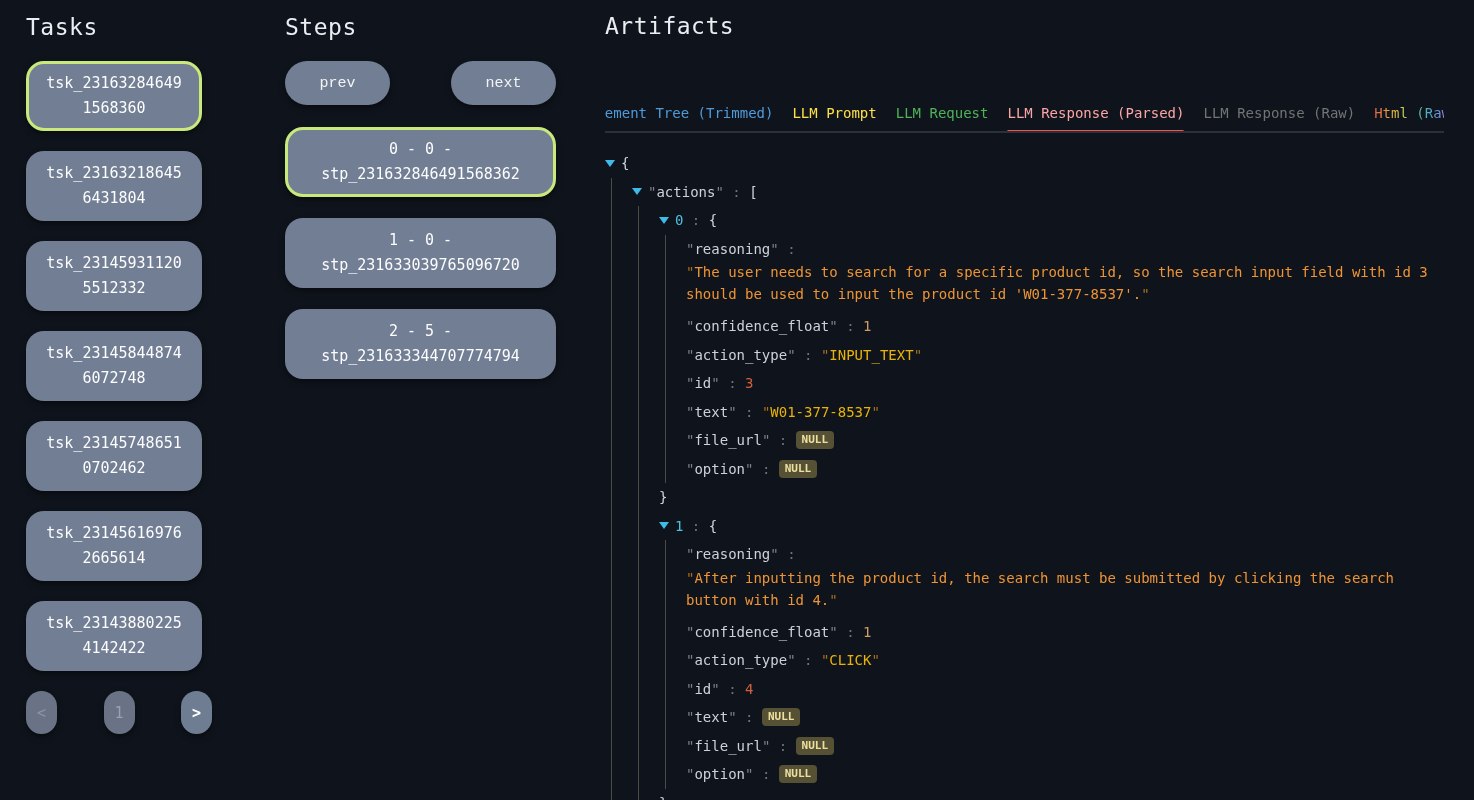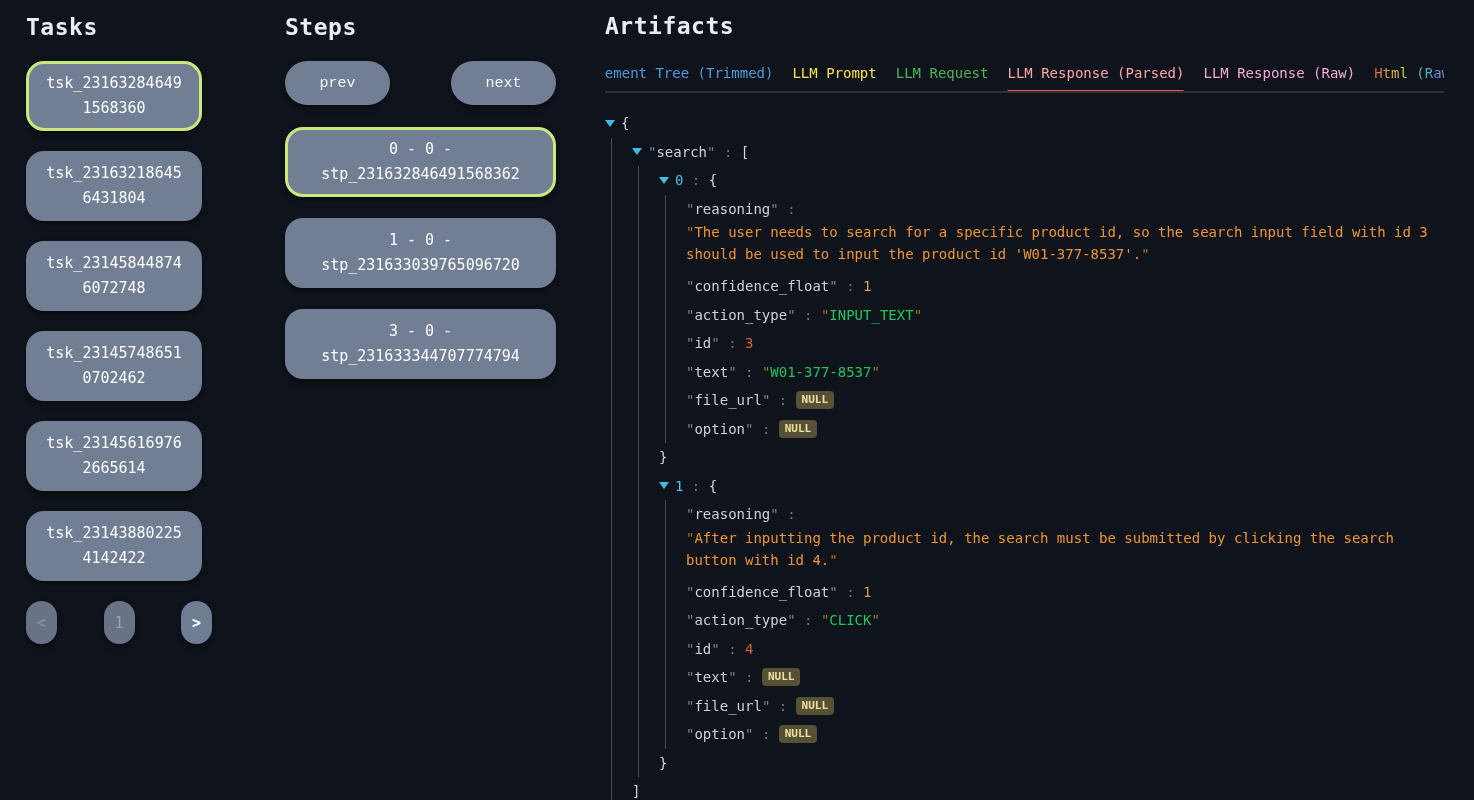--- a/index.html
+++ b/index.html
@@ -1,20 +1,20 @@
 <!DOCTYPE html>
 <html><head>
 <meta charset="utf-8">
 <style>
   html,body{margin:0;padding:0;background:#0f141c;overflow:hidden;}
   *{box-sizing:border-box;}
   body{font-family:"DejaVu Sans Mono","Liberation Mono",monospace;color:#e8ebef;}
   .app{position:relative;width:1474px;height:800px;background:#0f141c;}
 
-  h1.col-title{font-size:23px;font-weight:700;margin:0 0 21px 0;color:#eaedf1;letter-spacing:.5px;}
+  h1.col-title{font-size:23px;font-weight:400;margin:0 0 21px 0;color:#eaedf1;letter-spacing:.5px;}
 
   
   .tasks-col{position:absolute;left:26px;top:14px;width:176px;}
   .steps-col{position:absolute;left:285px;top:14px;width:271px;}
   .artifacts-col{position:absolute;left:605px;top:13px;right:30px;}
 
   
   .pill-btn{
     display:block;width:100%;min-height:67px;
     background:#717e93;color:#fdfdfe;
@@ -69,21 +69,21 @@
   .arrow{
     display:inline-block;width:0;height:0;flex:0 0 auto;
     border-left:5px solid transparent;border-right:5px solid transparent;
     border-top:7px solid #3fbbe8;margin-right:6px;cursor:pointer;
   }
   .key{color:#ccd2da;}
   .kq{color:#7b828e;}
   .colon{color:#6b7280;}
   .brace{color:#d0d5dd;}
   .idx{color:#4dc0dd;}
-  .str{color:#22c55e;}
+  .str{color:#eab308;}
   .qs{color:#a9711f;}
   .num-int{color:#d4603a;}
   .num-float{color:#cf9e63;}
   .null{
     display:inline-block;background:#565134;color:#ece0a0;
     font-size:11px;line-height:14px;padding:2px 6px;border-radius:4px;font-weight:bold;
   }
   .strblock{
     color:#ef9434;line-height:22px;max-width:742px;
     margin:-2px 0 7px 0;white-space:normal;overflow-wrap:break-word;
@@ -92,20 +92,21 @@
 </head>
 <body>
 
 <div class="app">
 
   <aside class="tasks-col">
     <h1 class="col-title">Tasks</h1>
     <div id="task-list">
         <button class="pill-btn task-btn active">tsk_231632846491568360</button>
         <button class="pill-btn task-btn">tsk_231632186456431804</button>
+        <button class="pill-btn task-btn">tsk_231459311205512332</button>
         <button class="pill-btn task-btn">tsk_231458448746072748</button>
         <button class="pill-btn task-btn">tsk_231457486510702462</button>
         <button class="pill-btn task-btn">tsk_231456169762665614</button>
         <button class="pill-btn task-btn">tsk_231438802254142422</button>
       </div>
     <div class="pagination">
       <button class="page-pill prev">&lt;</button>
       <button class="page-pill num">1</button>
       <button class="page-pill next">&gt;</button>
     </div>
@@ -113,38 +114,38 @@
 
   <aside class="steps-col">
     <h1 class="col-title">Steps</h1>
     <div class="steps-nav">
       <button class="nav-btn">prev</button>
       <button class="nav-btn">next</button>
     </div>
     <div id="step-list">
         <button class="pill-btn step-btn active">0 - 0 - stp_231632846491568362</button>
         <button class="pill-btn step-btn">1 - 0 - stp_231633039765096720</button>
-        <button class="pill-btn step-btn">3 - 0 - stp_231633344707774794</button>
+        <button class="pill-btn step-btn">2 - 5 - stp_231633344707774794</button>
       </div>
   </aside>
 
   <main class="artifacts-col">
     <h1 class="col-title">Artifacts</h1>
     <div class="tabs" id="tabs">
         <div class="tab clipped" style="color: rgb(79, 154, 216);">Element Tree (Trimmed)</div>
         <div class="tab" style="color: #fde047;">LLM Prompt</div>
         <div class="tab" style="color: rgb(79, 179, 87);">LLM Request</div>
         <div class="tab active" style="color: #fca5a5; --underline: #f4544c;">LLM Response (Parsed)</div>
-        <div class="tab" style="color: #f9a8d4;">LLM Response (Raw)</div>
+        <div class="tab" style="color: #737373; margin-top: 40px;">LLM Response (Raw)</div>
         <div class="tab rainbow" style="color: rgb(232, 163, 61);">Html (Raw)</div>
       </div>
     <div class="json-view" id="json-view">
         <div class="row"><span class="arrow"></span><span class="brace">{</span></div>
         <div class="children">
-          <div class="row"><span class="arrow"></span><span class="kq">"</span><span class="key">search</span><span class="kq">"</span><span class="colon"> : </span><span class="brace">[</span></div>
+          <div class="row"><span class="arrow"></span><span class="kq">"</span><span class="key">actions</span><span class="kq">"</span><span class="colon"> : </span><span class="brace">[</span></div>
           <div class="children">
             <div class="row"><span class="arrow"></span><span class="idx">0</span><span class="colon"> : </span><span class="brace">{</span></div>
             <div class="children">
               <div class="row"><span class="kq">"</span><span class="key">reasoning</span><span class="kq">"</span><span class="colon"> :</span></div>
               <div class="strblock"><span class="qs">"</span>The user needs to search for a specific product id, so the search input field with id 3 should be used to input the product id 'W01-377-8537'.<span class="qs">"</span></div>
               <div class="row"><span class="kq">"</span><span class="key">confidence_float</span><span class="kq">"</span><span class="colon"> : </span><span class="num-float">1</span></div>
               <div class="row"><span class="kq">"</span><span class="key">action_type</span><span class="kq">"</span><span class="colon"> : </span><span class="qs">"</span><span class="str">INPUT_TEXT</span><span class="qs">"</span></div>
               <div class="row"><span class="kq">"</span><span class="key">id</span><span class="kq">"</span><span class="colon"> : </span><span class="num-int">3</span></div>
               <div class="row"><span class="kq">"</span><span class="key">text</span><span class="kq">"</span><span class="colon"> : </span><span class="qs">"</span><span class="str">W01-377-8537</span><span class="qs">"</span></div>
               <div class="row"><span class="kq">"</span><span class="key">file_url</span><span class="kq">"</span><span class="colon"> : </span><span class="null">NULL</span></div>

